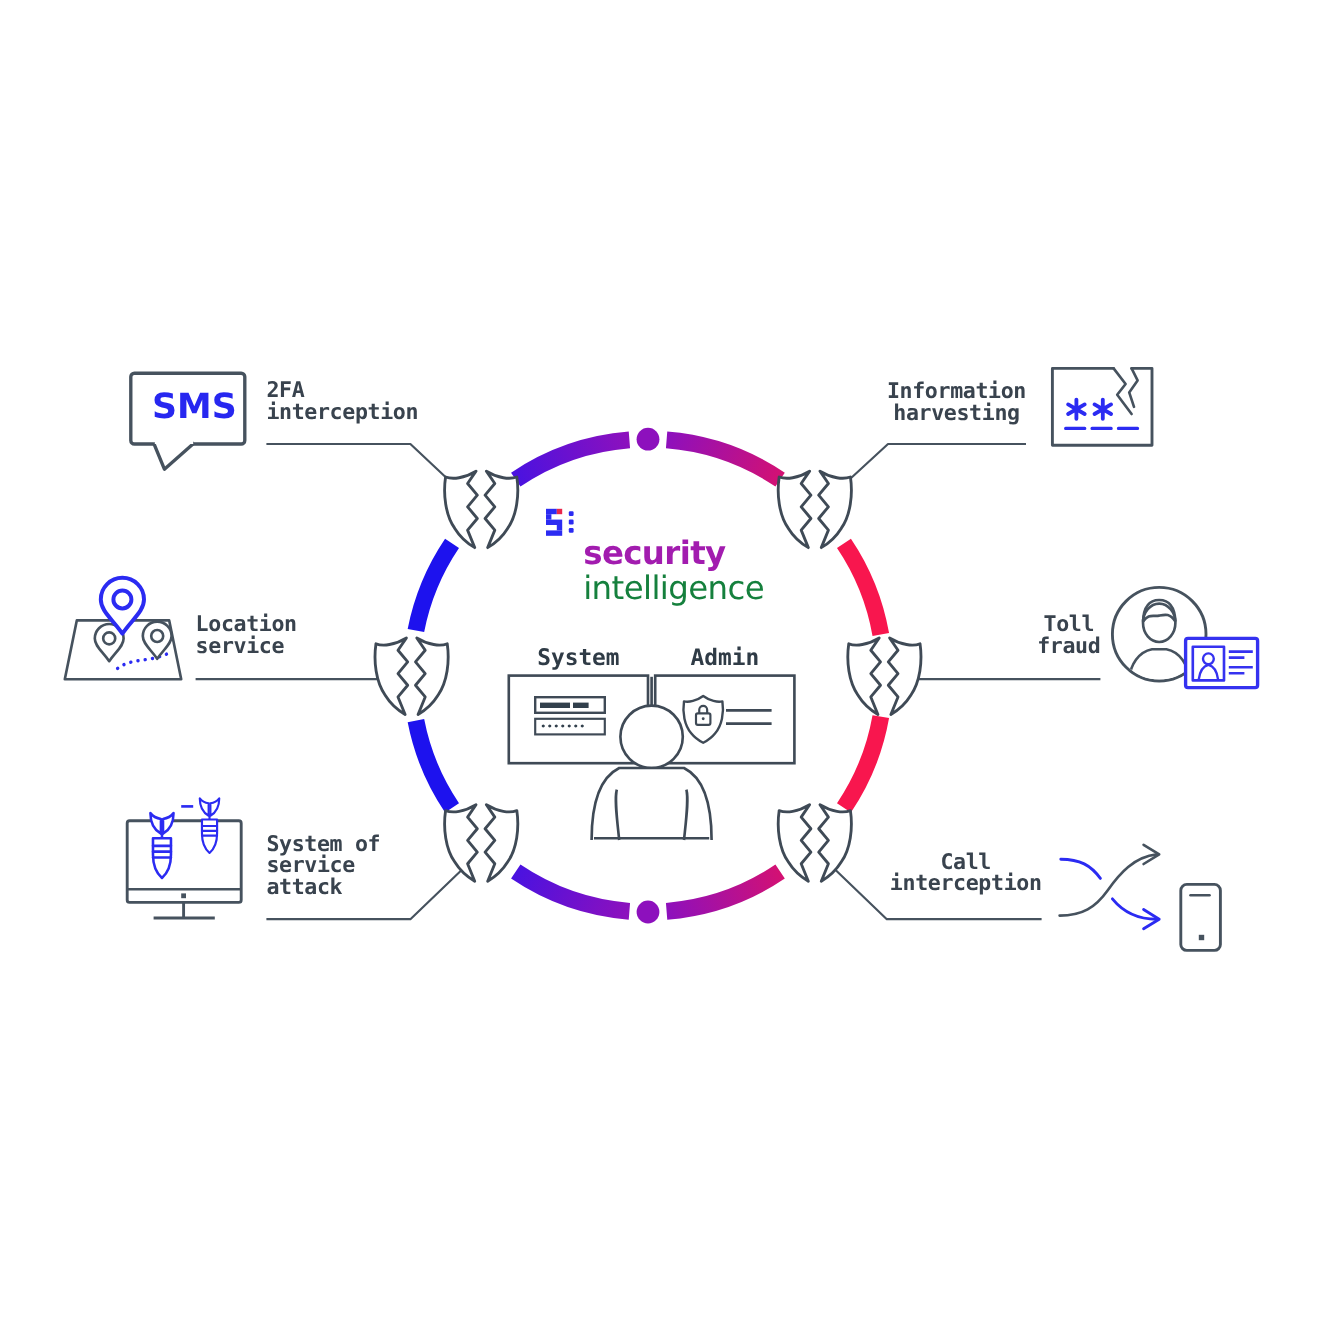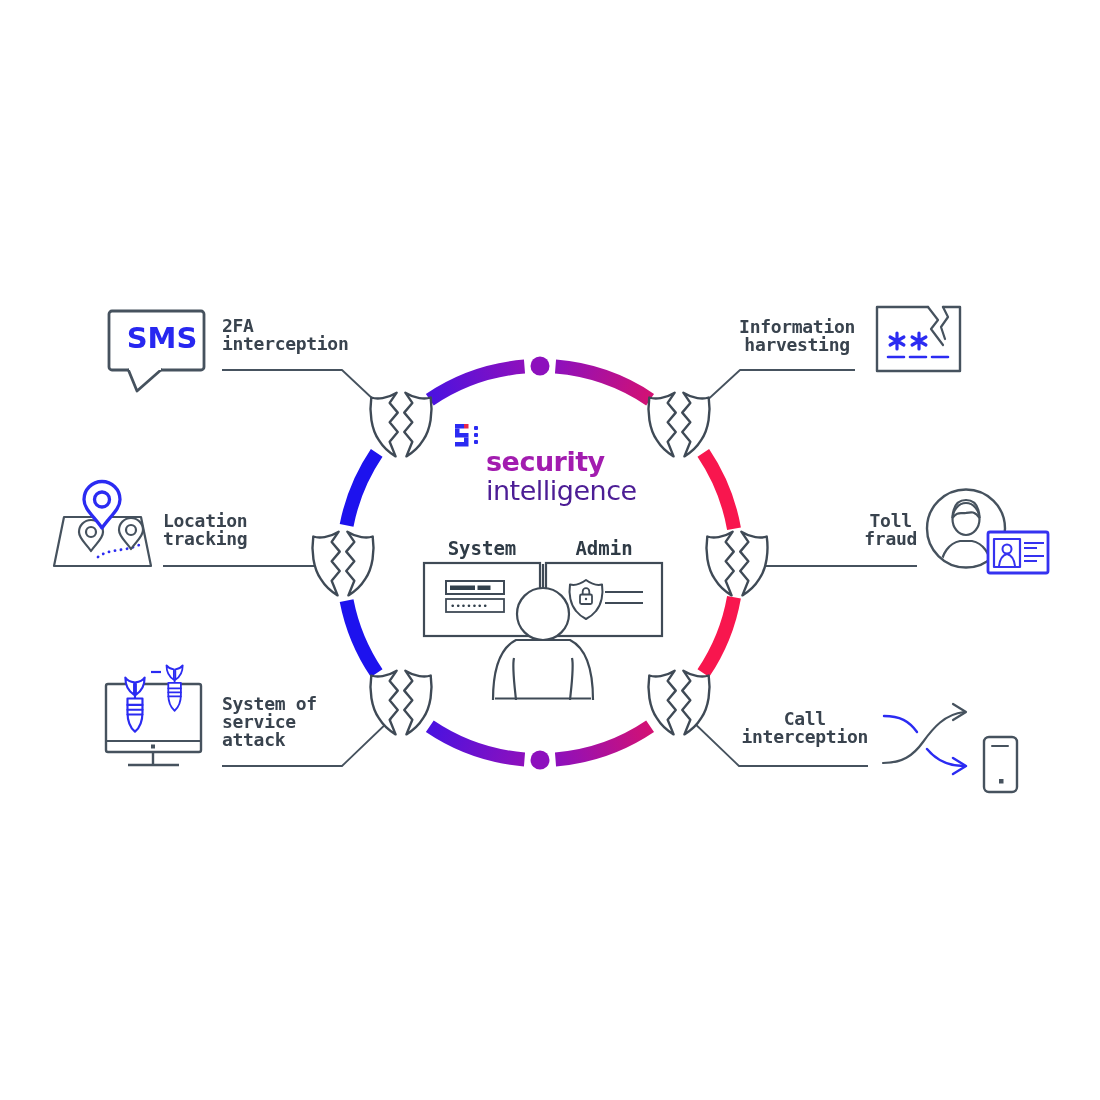--- a/index.html
+++ b/index.html
@@ -8,21 +8,21 @@
   #art{position:absolute;left:0;top:0;}
   .lbl{position:absolute;font-family:"DejaVu Sans Mono","Liberation Mono",monospace;
        font-weight:bold;font-size:18px;line-height:18px;color:#39434e;
        white-space:pre-line;letter-spacing:-0.3px;}
   .ra{text-align:center;}
   .panel-lbl{position:absolute;font-family:"DejaVu Sans Mono","Liberation Mono",monospace;
        font-weight:bold;font-size:19px;color:#2f3b46;text-align:center;width:116px;}
   .brand-primary{position:absolute;left:486px;top:446px;font-family:"DejaVu Sans",sans-serif;
        font-weight:bold;font-size:27px;color:#a21caf;letter-spacing:-0.5px;}
   .brand-secondary{position:absolute;left:486px;top:475px;font-family:"DejaVu Sans",sans-serif;
-       font-weight:normal;font-size:27px;color:#4c1d95;letter-spacing:-0.5px;}
+       font-weight:normal;font-size:27px;color:#15803d;letter-spacing:-0.5px;}
   .sms-text{position:absolute;left:108px;top:321px;width:108px;text-align:center;
        font-family:"DejaVu Sans",sans-serif;font-weight:bold;font-size:29px;color:#2727f0;}
 </style>
 </head>
 <body>
 
 <div id="canvas">
 
 <svg id="art" width="1100" height="1100" viewBox="0 0 1100 1100">
   <defs>
@@ -207,21 +207,21 @@
       <path fill="none" d="M495,698.5 H591"></path>
     </g>
   </g>
 </svg>
 
   <div class="lbl" style="left:222px;top:317px;">2FA
 interception</div>
   <div class="lbl ra" style="right:245px;top:318px;">Information
 harvesting</div>
   <div class="lbl" style="left:163px;top:512px;">Location
-tracking</div>
+service</div>
   <div class="lbl ra" style="right:183px;top:512px;margin-left:12px;">Toll
 fraud</div>
   <div class="lbl" style="left:222px;top:695px;">System of
 service
 attack</div>
   <div class="lbl ra" style="right:232px;top:710px;">Call
 interception</div>
 
   <div class="sms-text">SMS</div>
 

